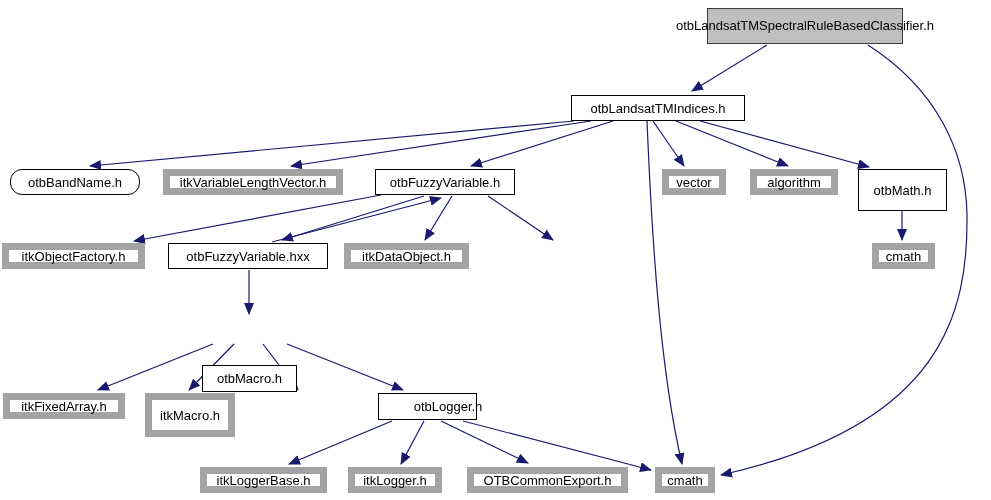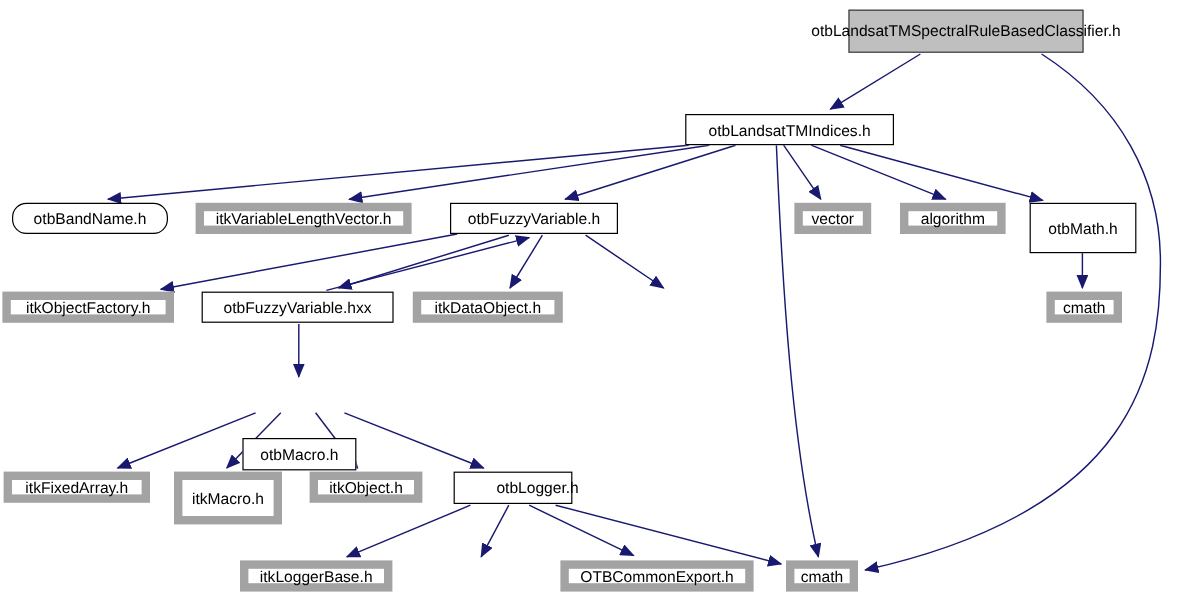--- a/index.html
+++ b/index.html
@@ -112,29 +112,29 @@
   <div class="node strong" style="left:202px;top:317px;width:95px;height:27px;margin-top:48px;">
     <span>otbMacro.h</span>
   </div>
 
   <div class="node" style="left:3px;top:393px;width:122px;height:26px;">
     <span>itkFixedArray.h</span>
   </div>
   <div class="node" style="left:145px;top:393px;width:90px;height:44px;">
     <span>itkMacro.h</span>
   </div>
-  <div class="node" style="left:258px;top:393px;width:94px;height:26px;">
-    <span>itkObject.h</span>
-  </div>
   <div class="node strong" style="left:378px;top:393px;width:99px;height:27px;padding-left:41px;">
     <span>otbLogger.h</span>
   </div>
 
   <div class="node" style="left:200px;top:467px;width:127px;height:26px;">
     <span>itkLoggerBase.h</span>
+  </div>
+  <div class="node" style="left:348px;top:467px;width:94px;height:26px;">
+    <span>itkLogger.h</span>
   </div>
   <div class="node" style="left:467px;top:467px;width:161px;height:26px;">
     <span>OTBCommonExport.h</span>
   </div>
   <div class="node" style="left:655px;top:467px;width:60px;height:26px;">
     <span>cmath</span>
   </div>
 
 </div>
 

